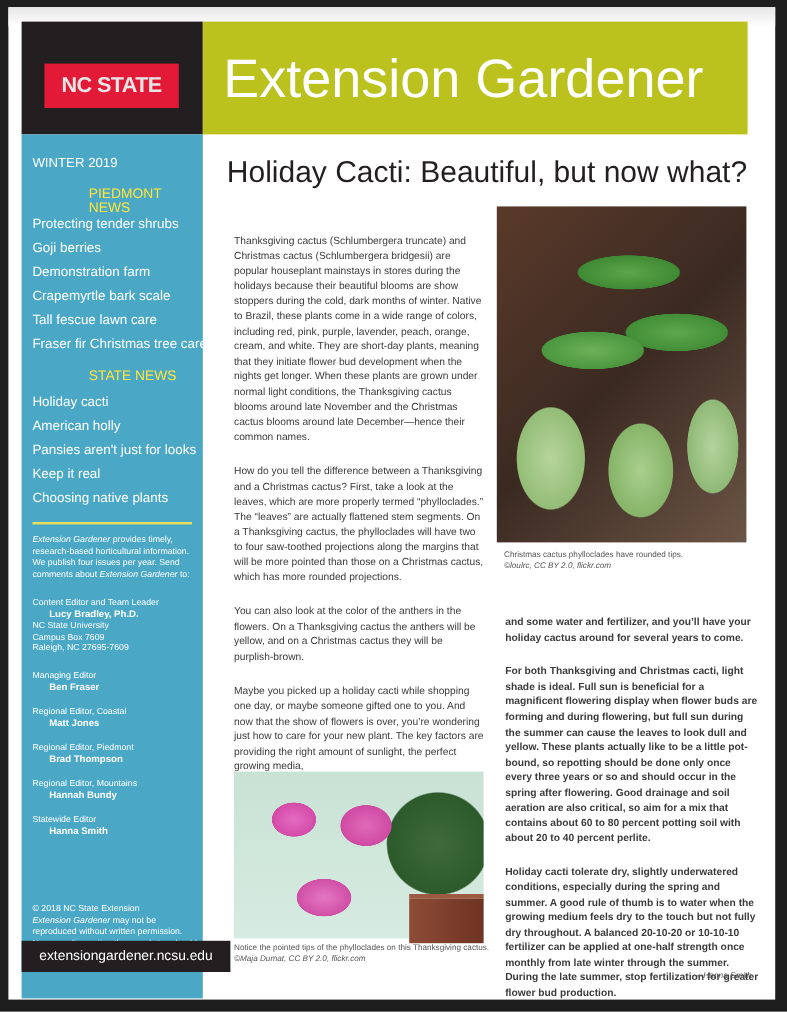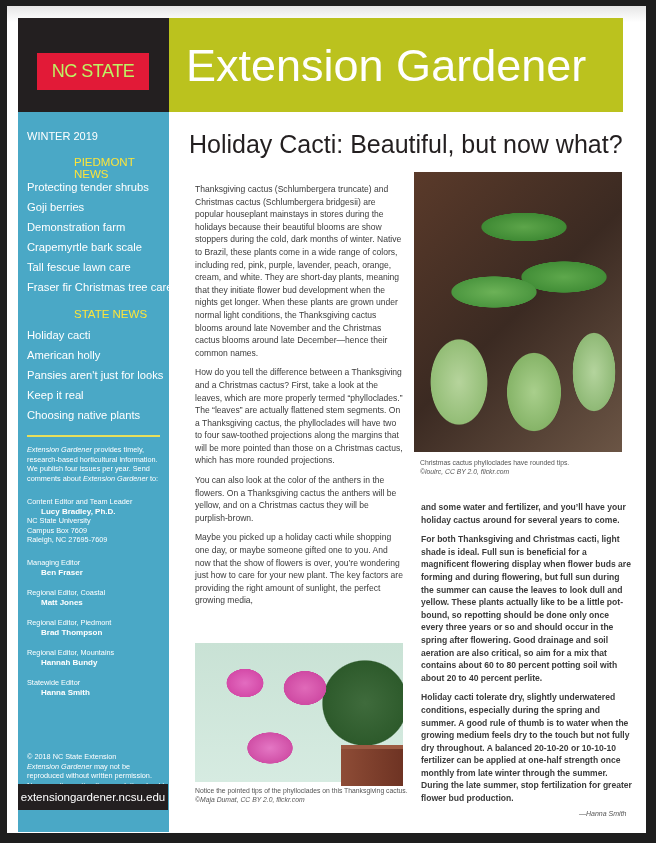--- a/index.html
+++ b/index.html
@@ -1,33 +1,33 @@
 <!DOCTYPE html>
 <html><head>
 <meta charset="utf-8">
 <style>
   html,body{margin:0;padding:0;}
   body{width:656px;height:843px;background:#1e1e1e;position:relative;overflow:hidden;font-family:"Liberation Sans",sans-serif;}
   .page{position:absolute;left:7px;top:6px;width:639px;height:827px;background:#fff;}
   .page-shade{position:absolute;left:0;top:0;width:100%;height:16px;background:linear-gradient(#e6e6e6,#fff);}
   .hdr-black{position:absolute;left:18px;top:18px;width:151px;height:94px;background:#231f20;}
-  .logo{position:absolute;left:37px;top:53px;width:112px;height:37px;background:#e21a37;color:#bef264;font-weight:normal;font-size:18px;display:flex;align-items:center;justify-content:center;letter-spacing:-0.5px;}
+  .logo{position:absolute;left:37px;top:53px;width:112px;height:37px;background:#e21a37;color:#e5e5e5;font-weight:bold;font-size:18px;display:flex;align-items:center;justify-content:center;letter-spacing:-0.5px;}
   .hdr-green{position:absolute;left:169px;top:18px;width:454px;height:94px;background:#bbc21e;}
   .masthead{position:absolute;left:186px;top:40px;color:#fff;font-size:45px;font-weight:normal;letter-spacing:0px;white-space:nowrap;}
   .sidebar{position:absolute;left:18px;top:112px;width:151px;height:720px;background:#4aa8c6;color:#fff;}
   .sb-issue{position:absolute;left:9px;top:18px;font-size:11px;}
   .sb-head{position:absolute;left:9px;font-size:11.5px;font-weight:normal;color:#fde43a;padding-left:47px;}
   .sb-item{position:absolute;left:9px;font-size:11.2px;white-space:nowrap;}
   .sb-rule{position:absolute;left:9px;top:313px;width:133px;height:2px;background:#e8df5a;}
   .sb-small{position:absolute;left:9px;width:140px;font-size:7.3px;line-height:9.6px;}
   .sb-small b{font-weight:bold;font-size:8px;margin-left:14px;}
-  .sb-footer{position:absolute;left:18px;top:784px;width:150px;height:26px;background:#231f20;color:#fff;font-size:11.5px;display:flex;align-items:center;justify-content:center;}
+  .sb-footer{position:absolute;left:18px;top:784px;width:174px;height:26px;background:#231f20;color:#fff;font-size:11.5px;display:flex;align-items:center;justify-content:center;}
   .title{position:absolute;left:189px;top:130px;font-size:25px;color:#231f20;white-space:nowrap;}
   .col{position:absolute;font-size:8.55px;line-height:12.6px;color:#3b3b3b;}
-  .col p{margin:5px 0 7px 0;}
+  .col p{margin:16px 0 7px 0;}
   .photo1{position:absolute;left:414px;top:172px;width:208px;height:280px;background:
      radial-gradient(ellipse 40px 60px at 45px 210px,#b6d49c 0,#93bd76 70%,transparent 72%),
      radial-gradient(ellipse 38px 55px at 120px 220px,#a9cf8c 0,#86b468 70%,transparent 72%),
      radial-gradient(ellipse 30px 55px at 180px 200px,#b4d49d 0,#8fb976 70%,transparent 72%),
      radial-gradient(ellipse 60px 20px at 110px 55px,#5da54a 0,#3f8a34 70%,transparent 72%),
      radial-gradient(ellipse 60px 22px at 80px 120px,#6cb257 0,#4b963f 70%,transparent 72%),
      radial-gradient(ellipse 60px 22px at 150px 105px,#5ea84c 0,#428e37 70%,transparent 72%),
      linear-gradient(135deg,#5a3a2a,#3b2a22 50%,#6b5545);}
   .cap{position:absolute;font-size:6.8px;line-height:8.6px;color:#555;}
   .cap i{font-style:italic;}

